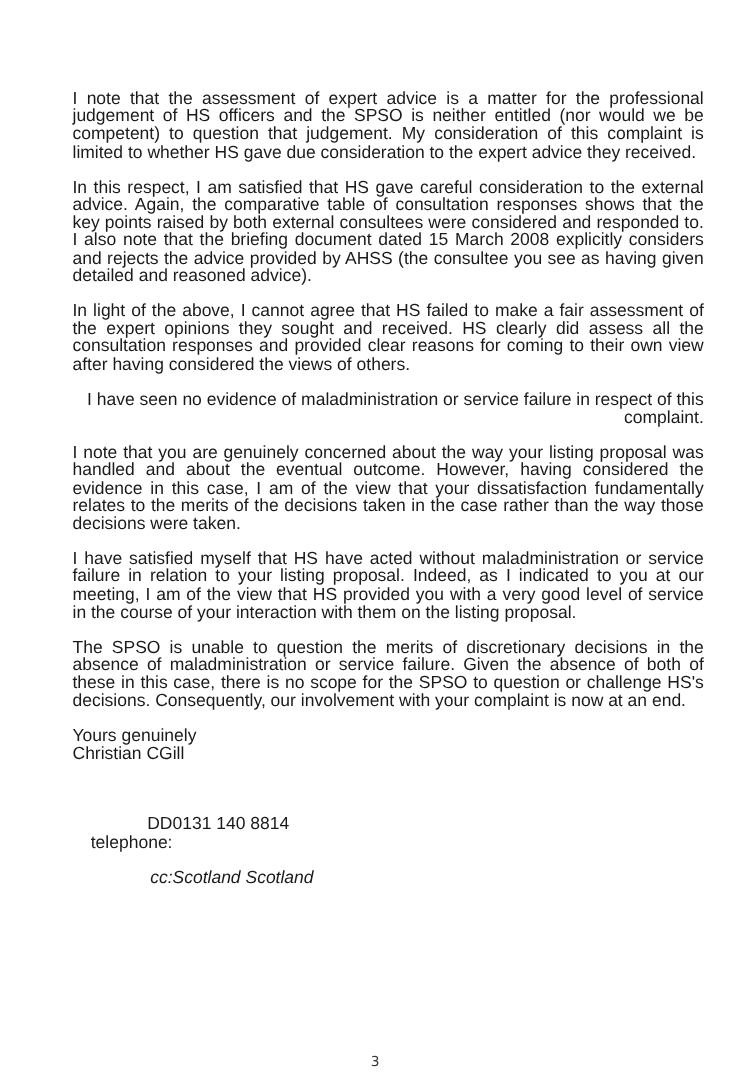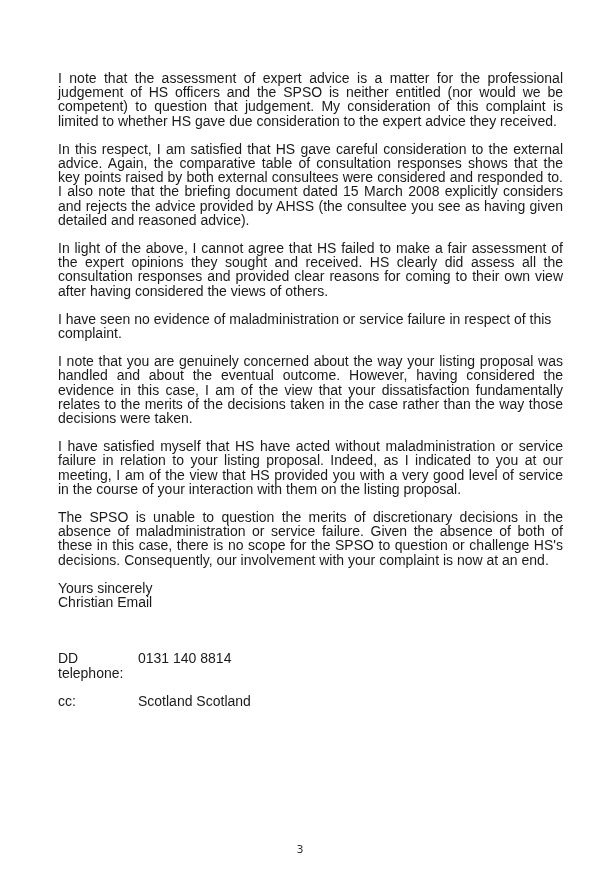--- a/index.html
+++ b/index.html
@@ -22,48 +22,50 @@
       width: 505px;
       font-size: 14px;
       line-height: 14.2px;
       margin-top: 16px;
     }
     .para {
       margin: 0 0 14px 0;
       text-align: justify;
     }
     .para.left {
-      text-align: left;
+      text-align: right;
     }
     .heading {
       font-weight: bold;
       margin: 0 0 14px 0;
     }
     .signoff {
       margin: 0;
       line-height: 14.2px;
     }
     .contact {
       margin-top: 42px;
+      text-align: right;
     }
     .contact-row {
       display: flex;
       line-height: 14.2px;
     }
     .contact-label {
       width: 80px;
       flex: 0 0 80px;
     }
     .email-link {
       color: #2a55c8;
       text-decoration: underline;
       cursor: pointer;
     }
     .cc-row {
       margin-top: 14px;
+      font-style: italic;
     }
     .page-number {
       position: absolute;
       left: 0;
       width: 600px;
       top: 843px;
       text-align: center;
       font-family: "DejaVu Sans", sans-serif;
       font-size: 11px;
       color: #333;
@@ -76,22 +78,22 @@
   <p class="para">I note that the assessment of expert advice is a matter for the professional judgement of HS officers and the SPSO is neither entitled (nor would we be competent) to question that judgement.  My consideration of this complaint is limited to whether HS gave due consideration to the expert advice they received.</p>
   <p class="para">In this respect, I am satisfied that HS gave careful consideration to the external advice. Again, the comparative table of consultation responses shows that the key points raised by both external consultees were considered and responded to.  I also note that the briefing document dated 15 March 2008 explicitly considers and rejects the advice provided by AHSS (the consultee you see as having given detailed and reasoned advice).</p>
   <p class="para">In light of the above, I cannot agree that HS failed to make a fair assessment of the expert opinions they sought and received.  HS clearly did assess all the consultation responses and provided clear reasons for coming to their own view after having considered the views of others.</p>
   <p class="para left">I have seen no evidence of maladministration or service failure in respect of this complaint.</p>
 
   <p class="para">I note that you are genuinely concerned about the way your listing proposal was handled and about the eventual outcome.  However, having considered the evidence in this case, I am of the view that your dissatisfaction fundamentally relates to the merits of the decisions taken in the case rather than the way those decisions were taken.</p>
   <p class="para">I have satisfied myself that HS have acted without maladministration or service failure in relation to your listing proposal.  Indeed, as I indicated to you at our meeting, I am of the view that HS provided you with a very good level of service in the course of your interaction with them on the listing proposal.</p>
   <p class="para">The SPSO is unable to question the merits of discretionary decisions in the absence of maladministration or service failure.  Given the absence of both of these in this case, there is no scope for the SPSO to question or challenge HS's decisions.  Consequently, our involvement with your complaint is now at an end.</p>
 
   <div class="signoff-block">
-    <p class="signoff">Yours sincerely</p>
-    <p class="signoff">Christian Email</p>
+    <p class="signoff">Yours genuinely</p>
+    <p class="signoff">Christian CGill</p>
   </div>
 
   <div class="contact">
     <div class="contact-row">
       <span class="contact-label">DD telephone:</span>
       <span>0131 140 8814</span>
     </div>
     <div class="contact-row cc-row">
       <span class="contact-label">cc:</span>
       <span>Scotland Scotland</span>

